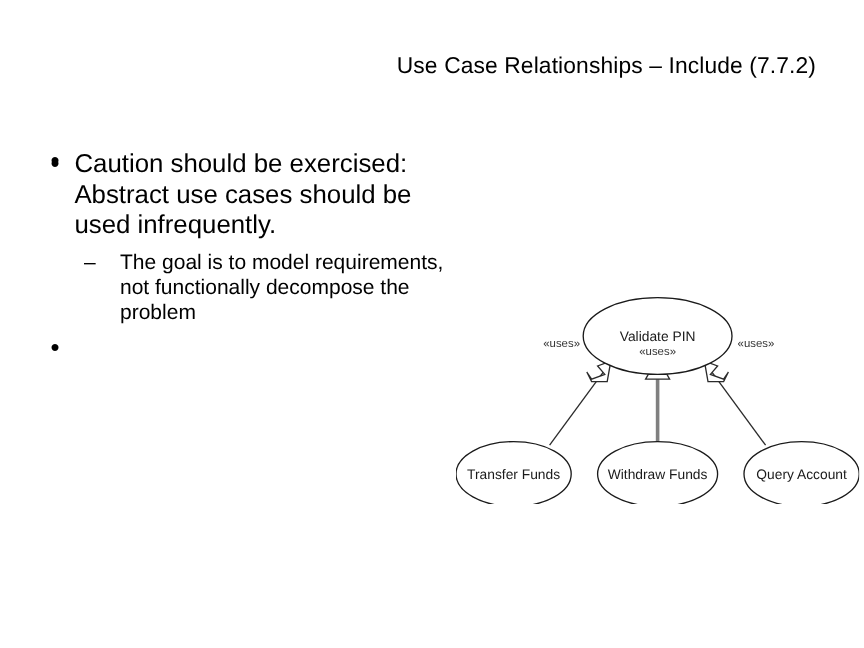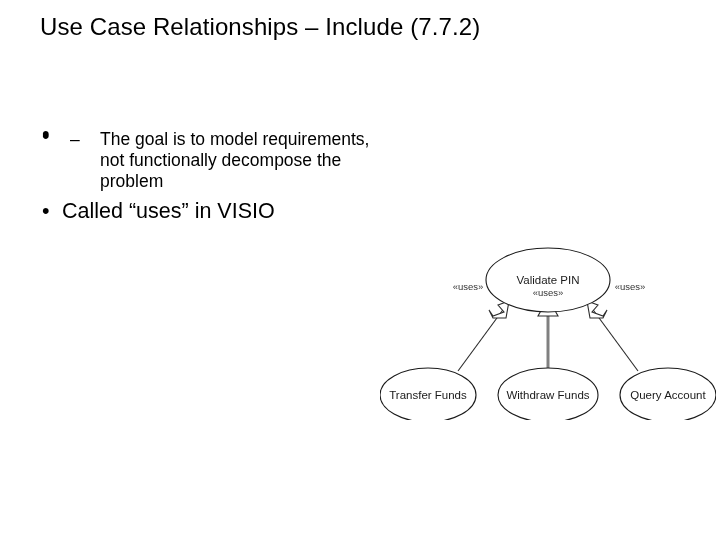--- a/index.html
+++ b/index.html
@@ -14,24 +14,24 @@
     overflow: hidden;
     font-family: "Liberation Sans", sans-serif;
     color: #000000;
     -webkit-font-smoothing: antialiased;
   }
 
   
   .slide-title {
     position: absolute;
     left: 40px;
-    top: 8px;
+    top: 37px;
     width: 640px;
-    text-align: left;
-    font-size: 24px;
+    text-align: right;
+    font-size: 19px;
     line-height: 38px;
     font-weight: 400;
     color: #000000;
     letter-spacing: 0.1px;
   }
 
   
   .body-column {
     position: absolute;
     left: 24px;
@@ -125,30 +125,30 @@
 <div class="slide-title">Use Case Relationships – Include (7.7.2)</div>
 
 <div class="body-column">
 
   <div class="bullet-l1">
     <span class="marker">•</span>
   </div>
 
   <div class="bullet-l1">
     <span class="marker">•</span>
+    <span>Caution should be exercised: Abstract use cases should be used infrequently.</span>
   </div>
 
   <div class="bullet-l2">
     <span class="marker">–</span>
     <span>The goal is to model requirements, not functionally decompose the problem</span>
   </div>
 
   <div class="bullet-l1">
     <span class="marker">•</span>
-    <span>Called “uses” in VISIO</span>
   </div>
 
 </div>
 
 <div class="diagram">
   <svg width="336" height="235" viewBox="0 0 336 235" xmlns="http://www.w3.org/2000/svg">
 
     <line class="link-diagonal" x1="78" y1="186" x2="125" y2="122"></line>
 
     <polygon class="arrowhead" points="129,116 118,120 124,127 113,131 109,125 113,133 126,133" transform="translate(0,0)"></polygon>

